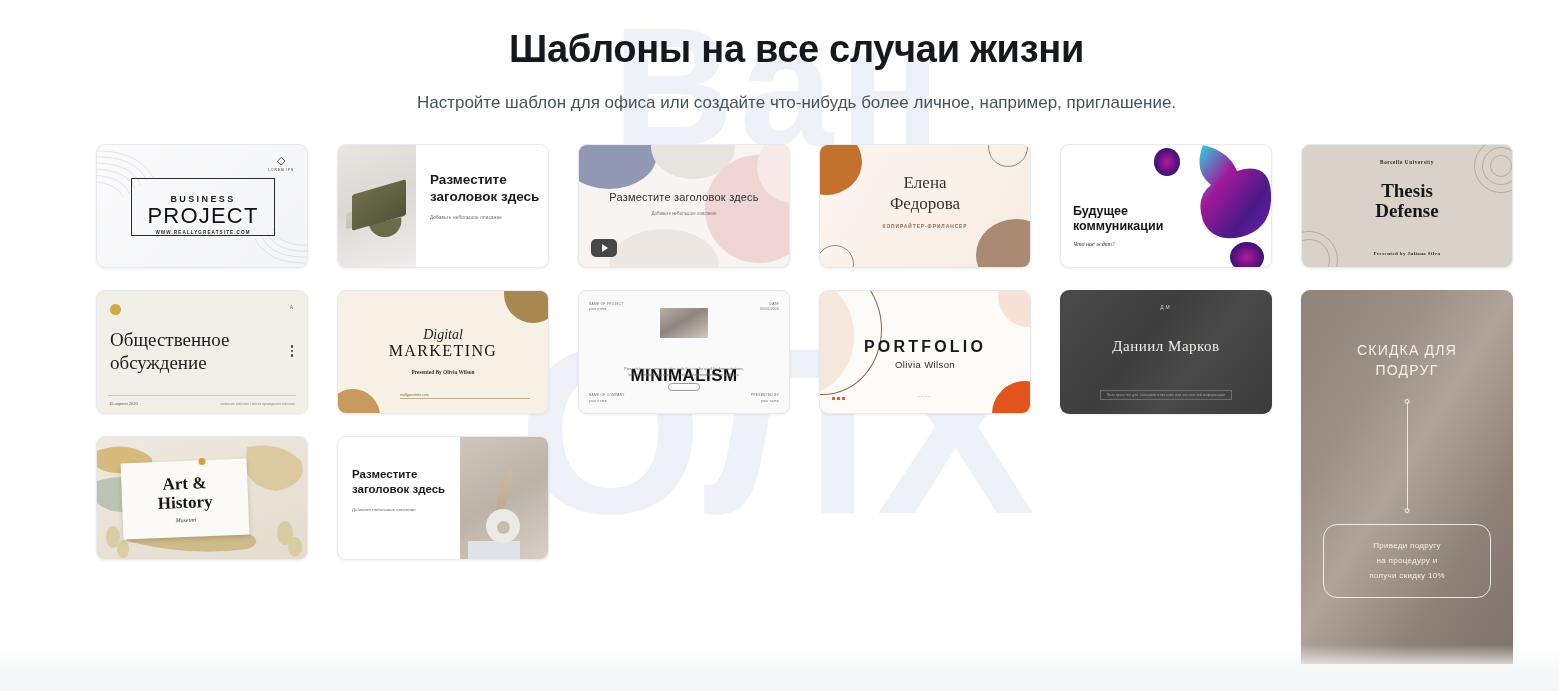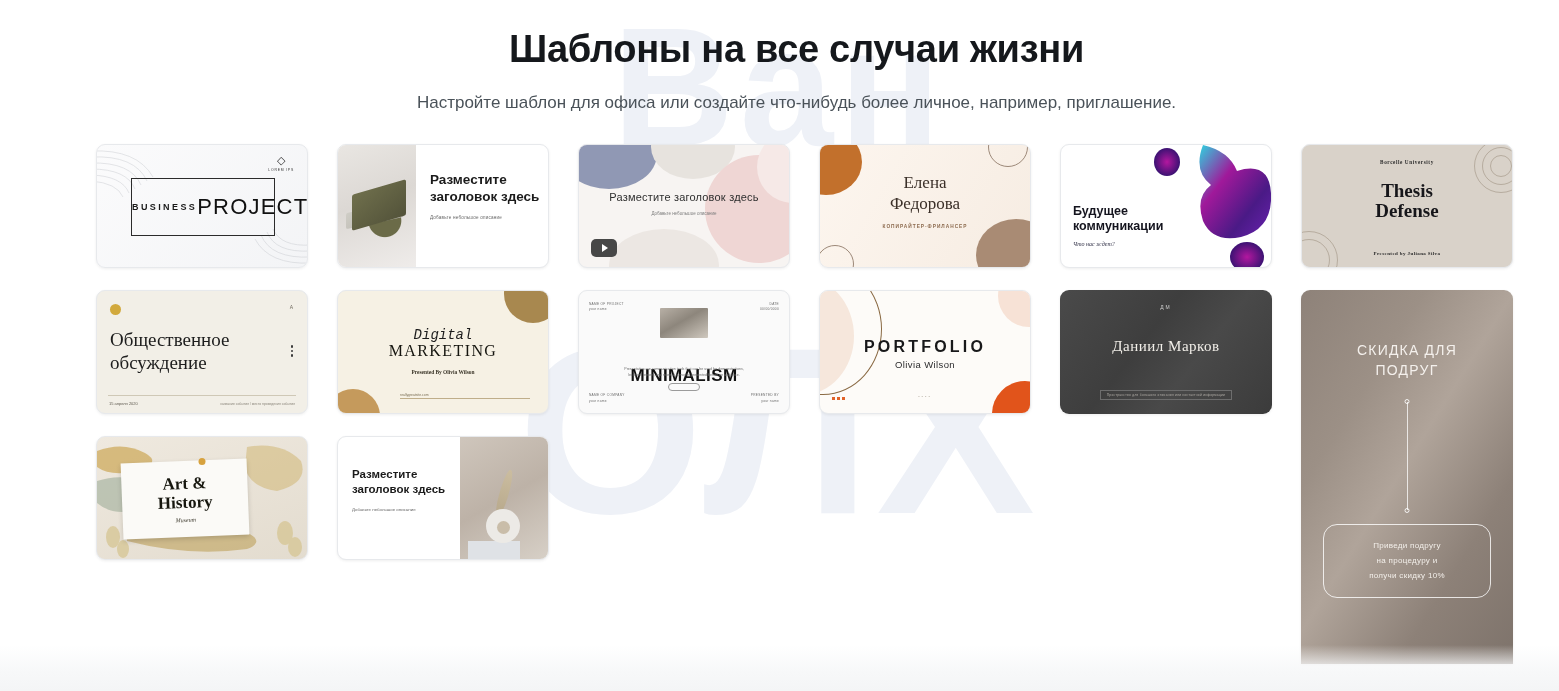--- a/index.html
+++ b/index.html
@@ -81,22 +81,22 @@
     grid-row: span 3;
     height: 374px;
     border-radius: 9px 9px 0 0;
   }
   .card.noborder { border: none; }
 
   
   .c1 { background: linear-gradient(135deg,#fbfbfc,#f3f4f6); }
   .c1 .frame {
     position: absolute; left: 34px; top: 33px; width: 144px; height: 58px;
-    border: 1.5px solid #2b2b2b; display: flex; flex-direction: row;
-    align-items: center; justify-content: space-between;
+    border: 1.5px solid #2b2b2b; display: flex; flex-direction: column;
+    align-items: center; justify-content: flex-end;
   }
   .c1 .b1 { font-size: 9px; font-weight: 700; letter-spacing: 2.4px; color: #1a1a1a; }
   .c1 .b2 { font-size: 22px; font-weight: 400; letter-spacing: 1.2px; color: #111; line-height: 1.05; }
   .c1 .b3 { font-size: 4.6px; font-weight: 700; letter-spacing: 1.1px; color: #2b2b2b; margin-top: 3px; }
   .c1 .logo { position: absolute; right: 13px; top: 10px; text-align: center; }
   .c1 .logo-m { font-size: 11px; color: #2a2a2a; line-height: 1; }
   .c1 .logo-t { font-size: 3.4px; letter-spacing: 0.8px; color: #333; margin-top: 2px; }
   .swirl { position: absolute; opacity: .5; }
 
   
@@ -167,21 +167,21 @@
   .c7 .h { position: absolute; left: 13px; top: 38px; font-family: "Liberation Serif", serif; font-size: 19px; color: #1d1d1d; line-height: 1.2; }
   .c7 .kebab { position: absolute; right: 14px; top: 54px; display: flex; flex-direction: column; gap: 2px; }
   .c7 .kebab i { width: 2.5px; height: 2.5px; background: #3a3a3a; border-radius: 50%; display: block; }
   .c7 .rule { position: absolute; left: 11px; right: 11px; bottom: 17px; height: 1px; background: #cfc8b6; }
   .c7 .d1 { position: absolute; left: 12px; bottom: 7px; font-size: 4px; color: #5f5a50; }
   .c7 .d2 { position: absolute; right: 12px; bottom: 7px; font-size: 3.4px; color: #8a857a; }
 
   
   .c8 { background: #f6f1e4; }
   .c8 .t { position: absolute; left: 0; right: 0; top: 36px; text-align: center; }
-  .c8 .h1 { font-family: Liberation Mono, monospace; font-style: italic; font-size: 14px; color: #1d1d1d; }
+  .c8 .h1 { font-family: Liberation Serif, serif; font-style: italic; font-size: 14px; color: #1d1d1d; }
   .c8 .h2 { font-family: "Liberation Serif", serif; font-size: 16px; letter-spacing: 1.4px; color: #15150f; margin-top: -1px; }
   .c8 .p { font-family: "Liberation Serif", serif; font-size: 5.4px; font-weight: 700; color: #3a3528; margin-top: 9px; }
   .c8 .cir { position: absolute; border-radius: 50%; background: #a8884f; }
   .c8 .rule { position: absolute; left: 62px; right: 18px; bottom: 14px; height: 1px; background: #bfae8a; }
   .c8 .url { position: absolute; left: 62px; bottom: 16px; font-size: 3.4px; color: #7b6f55; }
 
   
   .c9 { background: #fafafa; }
   .c9 .img {
     position: absolute; left: 81px; top: 17px; width: 48px; height: 30px;

